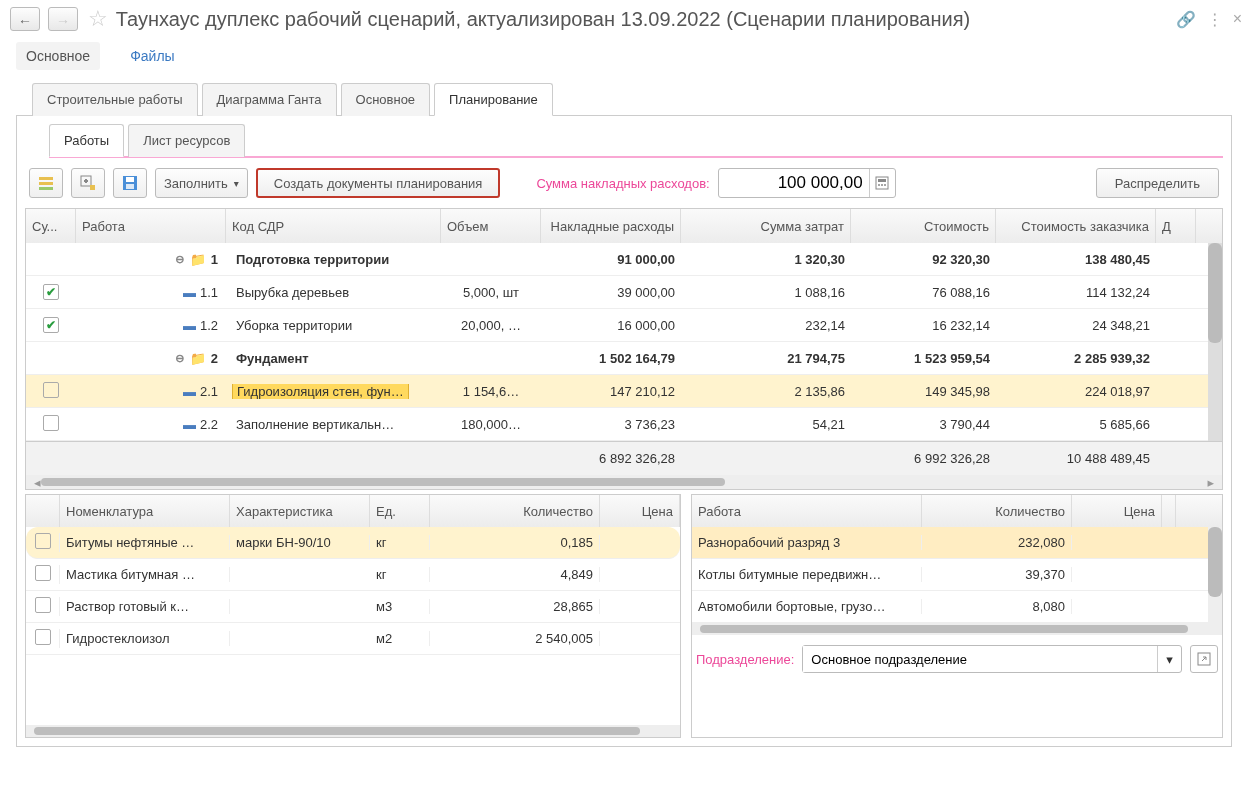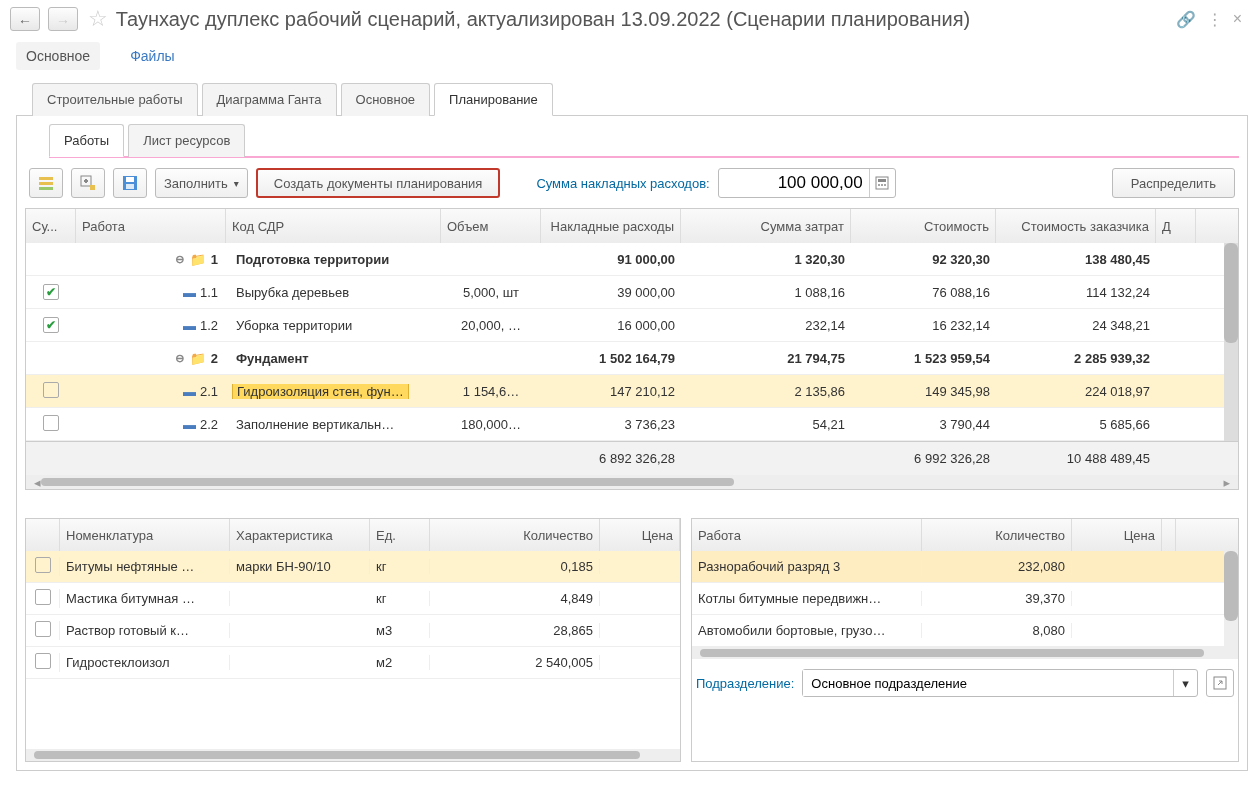--- a/index.html
+++ b/index.html
@@ -18,35 +18,35 @@
 .sub-header { padding: 4px 16px 12px 16px; display:flex; gap:20px; font-size:14px; }
 .sub-header .tab-link { color:#777; padding:6px 10px; cursor:pointer; }
 .sub-header .tab-link.active { background:#f3f3f3; border-radius:3px; color:#555; }
 .sub-header .tab-link.link { color:#3a79c2; }
 
 
 .tab-row { display:flex; border-bottom:1px solid #ccc; padding:0 16px; }
 .tab { padding:8px 14px; border:1px solid #ccc; border-bottom:none; background:#f4f4f4; margin-right:4px; border-radius:3px 3px 0 0; cursor:pointer; font-size:13px; color:#555; position:relative; top:1px;}
 .tab.active { background:#fff; border-bottom:1px solid #fff; color:#333; }
 
-.inner { padding: 0 4px 12px 16px; }
+.inner { padding: 0 20px 12px 16px; }
 .inner-border { border:1px solid #ccc; border-top:none; padding:8px;}
 
 .tab-row2 { display:flex; border-bottom:2px solid #f9a8d4; margin-top:-1px;margin-left:24px;}
 
 
 .toolbar { display:flex; align-items:center; gap:8px; padding:10px 4px; flex-wrap:nowrap;}
 .tbtn { height:30px; border:1px solid #bbb; background:linear-gradient(#fdfdfd,#efefef); border-radius:3px; display:flex; align-items:center; justify-content:center; cursor:pointer; padding:0 8px; font-size:13px; color:#555;}
 .tbtn.icon { width:34px; padding:0;}
 .tbtn.highlight { border:2px solid #c0392b; padding:0 16px;}
 .tbtn .caret { margin-left:6px; font-size:10px;}
 .num-field { display:flex; align-items:center; border:1px solid #bbb; border-radius:3px; height:30px; }
 .num-field input { border:none; outline:none; text-align:right; width:150px; padding:0 6px; font-size:17px;}
 .num-field .calc { width:26px; text-align:center; border-left:1px solid #ccc; height:100%; display:flex; align-items:center; justify-content:center; cursor:pointer;}
-.label { color:#0369a1; }
+.label { color:#ec4899; }
 
 
 .main-table { border:1px solid #ccc; }
 .thead, .trow, .tfoot { display:grid; grid-template-columns: 50px 150px 215px 100px 140px 170px 145px 160px 40px; align-items:center; }
 .thead { background:linear-gradient(#fafafa,#ececec); height:34px; color:#555; font-size:13px; }
 .thead > div { border-right:1px solid #ddd; padding:0 6px; height:100%; display:flex; align-items:center; overflow:hidden; white-space:nowrap;}
 .tbody { max-height: 210px; overflow:hidden; position:relative;}
 .trow { height:33px; border-bottom:1px solid #eee; }
 .trow > div { padding:0 6px; overflow:hidden; white-space:nowrap; text-overflow:ellipsis;}
 .trow .num { text-align:right; }
@@ -61,33 +61,33 @@
 .dash-icon { color:#4a7dbf; font-weight:bold;}
 .expand-icon { color:#888; font-size:11px; margin-right:2px;}
 .tfoot { background:#f2f2f2; height:34px; font-weight:normal; border-top:1px solid #ccc;}
 .tfoot > div { text-align:right; padding:0 6px;}
 .vscroll { background:#ddd; width:14px; position:absolute; right:0; top:0; bottom:0;}
 .vscroll-thumb { background:#bbb; width:100%; height:100px; border-radius:6px;}
 .hscroll { height:14px; background:#eee; display:flex; align-items:center; padding:0 8px;}
 .hscroll-thumb { background:#bdbdbd; height:8px; width:58%; border-radius:4px;}
 
 
-.bottom { display:flex; gap:10px; margin-top:28px;}
+.bottom { display:flex; gap:10px; margin-top:4px;}
 .panel { border:1px solid #ccc; flex:1; }
 .panel-left { flex: 1.05; }
 .panel-right { flex: 0.95; display:flex; flex-direction:column;}
 .phead, .prow { display:grid; align-items:center; height:32px;}
 .panel-left .phead, .panel-left .prow { grid-template-columns: 34px 170px 140px 60px 170px 80px;}
 .panel-right .phead, .panel-right .prow { grid-template-columns: 230px 150px 90px 14px;}
 .phead { background:linear-gradient(#fafafa,#ececec); color:#555; font-size:13px;}
 .phead > div, .prow > div { padding:0 6px; overflow:hidden; white-space:nowrap; text-overflow:ellipsis; border-right:1px solid #eee;}
 .phead > div { border-right:1px solid #ddd; height:100%; display:flex; align-items:center;}
 .prow { border-bottom:1px solid #eee;}
 .prow .num { text-align:right;}
-.prow.sel { background:#fff3ce;}
+.prow.sel { background:#fff3ce;border-radius:12px;}
 .prow.sel2 { background:#ffedc2;}
 .pbody { position:relative;}
 .panel-right .vscroll2 { position:absolute; right:0; top:0; bottom:0; width:14px; background:#eee;}
 .panel-right .vscroll2 .vscroll-thumb { height:70px;}
 
 
 .division-row { display:flex; align-items:center; gap:8px; padding:10px 4px 4px 4px;}
 .division-field { flex:1; display:flex; border:1px solid #bbb; border-radius:3px; height:28px;}
 .division-field input { flex:1; border:none; outline:none; padding:0 8px; font-size:13px;}
 .division-field .drop { width:24px; border-left:1px solid #ccc; display:flex; align-items:center; justify-content:center; cursor:pointer;}

